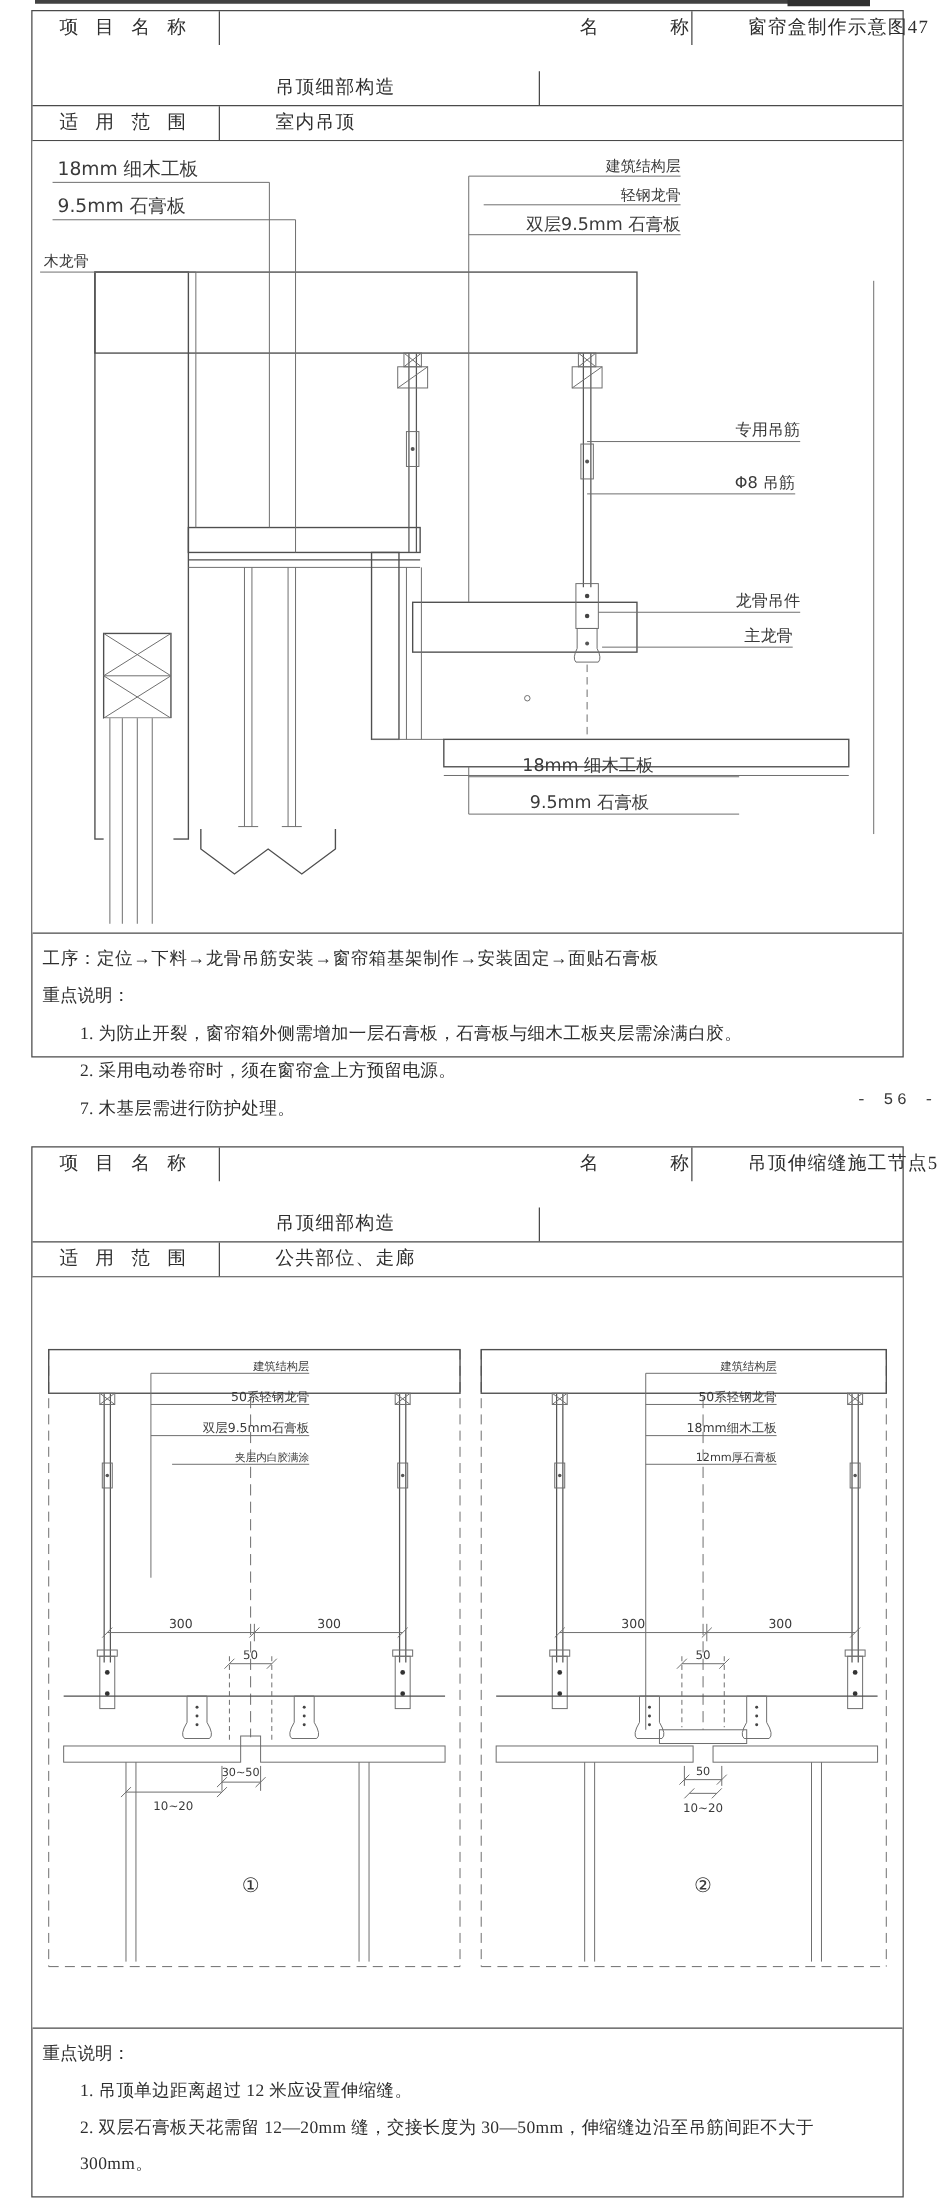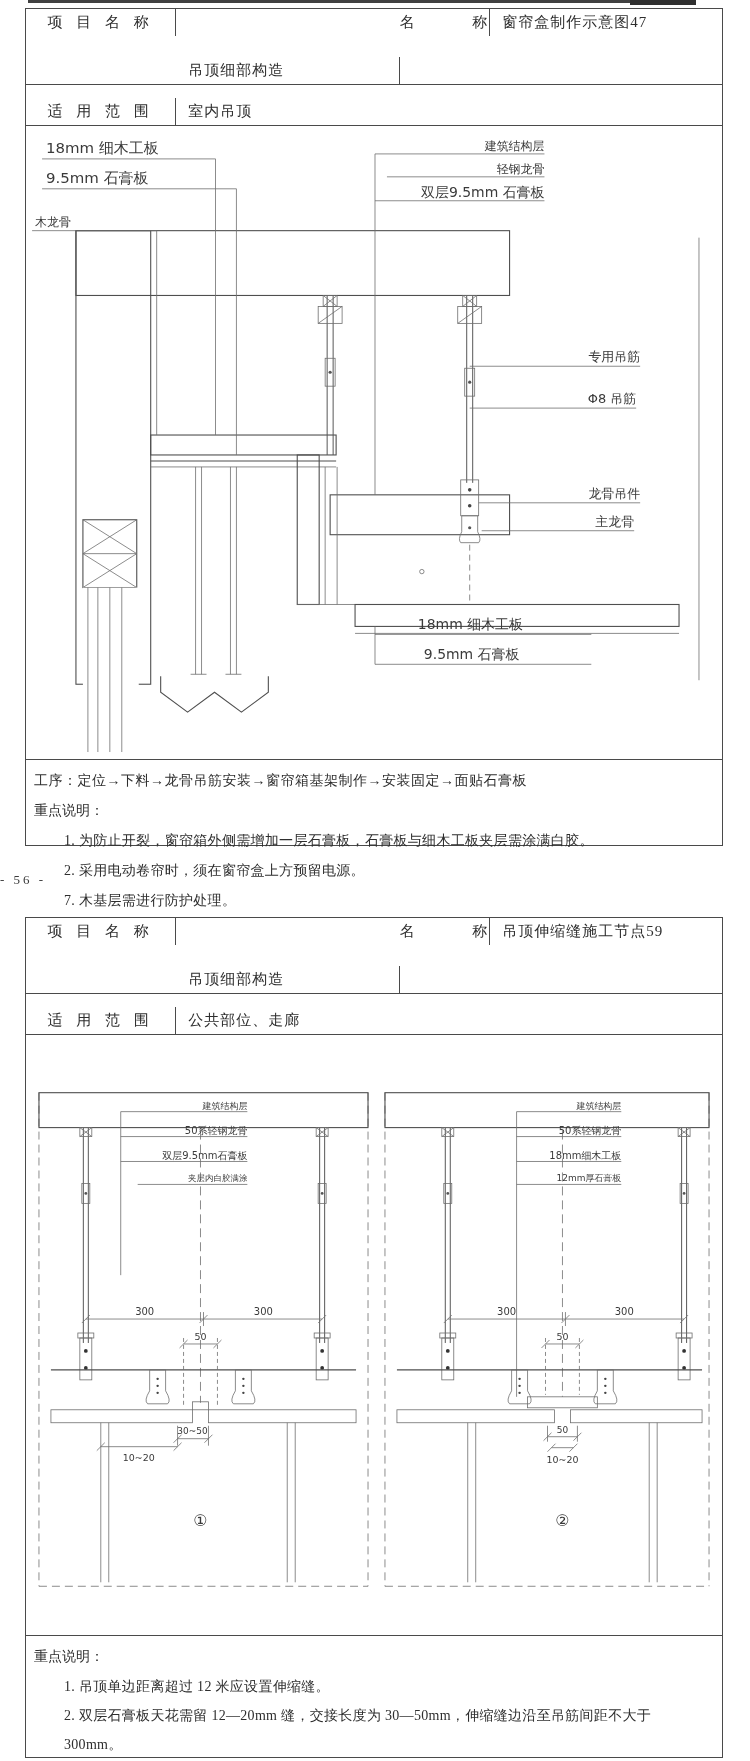--- a/index.html
+++ b/index.html
@@ -9,44 +9,44 @@
     overflow:hidden;
   }
   .scan-top{position:absolute;top:0;left:28px;width:664px;height:3px;background:#414141;}
   .scan-blob{position:absolute;top:0;left:630px;width:66px;height:5px;background:#303030;}
   .card{
     position:absolute;left:25px;width:698px;background:#fff;
     border:1.5px solid #4a4a4a;box-sizing:border-box;
   }
   .card1{top:8px;height:838px;}
   .card2{top:917px;height:841px;}
-  .thdr{display:grid;border-bottom:1px solid #4a4a4a;}
+  .thdr{display:grid;border-bottom:1px solid #4a4a4a;gap:32px;}
   .thdr.r1{grid-template-columns:21.6% 32.1% 13% 33.3%;}
-  .thdr.r2{grid-template-columns:21.6% 78.4%;margin-top:13px;}
+  .thdr.r2{grid-template-columns:21.6% 78.4%;}
   .cell{
     height:27px;line-height:27px;font-size:15px;white-space:pre;
     overflow:hidden;box-sizing:border-box;
   }
   .cell.lab{text-align:center;letter-spacing:5px;border-right:1px solid #4a4a4a;}
   .cell.val{padding-left:12px;letter-spacing:1px;}
   .cell.bdr{border-right:1px solid #4a4a4a;margin-top:48px;}
   .drawing{position:relative;background:#fff;}
   .d1{height:633px;border-bottom:1px solid #4a4a4a;text-align:right;}
   .d2{height:600px;border-bottom:1px solid #4a4a4a;}
   svg{display:block;}
   svg text{font-family:"DejaVu Sans","Liberation Sans",sans-serif;fill:#3a3a3a;}
   .notes{padding:6px 10px 0 8px;font-size:14px;}
   .proc{line-height:30px;letter-spacing:0.5px;}
   .ntitle{line-height:30px;}
   .nitem{padding-left:30px;line-height:30px;letter-spacing:0.3px;}
   .notes2 .nitem{line-height:29px;}
   .pageno{
-    position:absolute;top:872px;left:0;width:750px;text-align:left;
+    position:absolute;top:872px;left:0;width:750px;text-align:right;
     font-size:13px;letter-spacing:3px;color:#3a3a3a;
-    font-family:Liberation Serif, serif;
+    font-family:Liberation Mono, monospace;
   }
   .ln{stroke:#4f4f4f;stroke-width:1.1;fill:none;}
   .tn{stroke:#6e6e6e;stroke-width:0.8;fill:none;}
   .rd{stroke:#565656;stroke-width:1;fill:none;}
 </style>
 </head>
 <body>
 
 <div class="scan-top"></div>
 <div class="scan-blob"></div>

